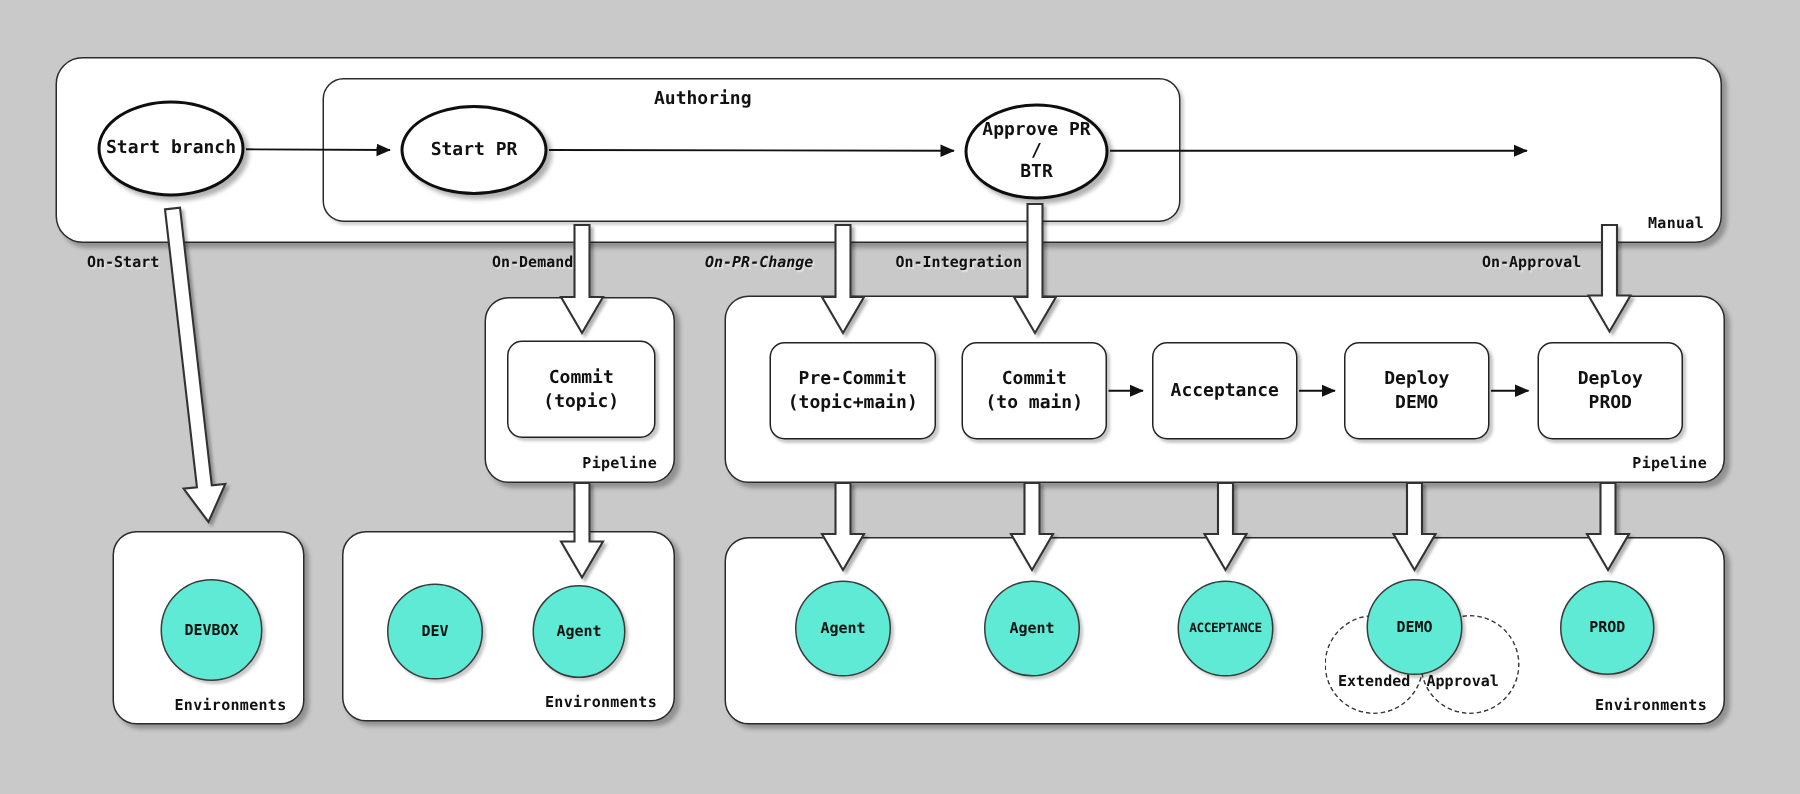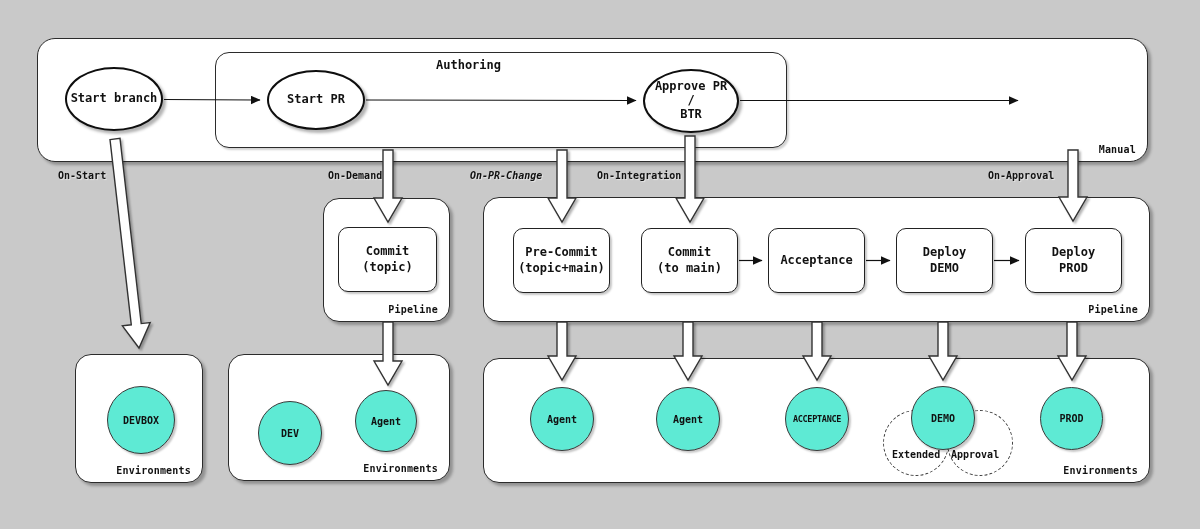--- a/index.html
+++ b/index.html
@@ -143,21 +143,21 @@
     <span class="corner-label">Pipeline</span>
   </div>
   <div class="process" style="left:338px; top:227px; width:99px; height:65px;">
     <span class="lbl">Commit
 (topic)</span>
   </div>
 
   <div class="panel" style="left:483px; top:197px; width:667px; height:125px; border-radius:16px;">
     <span class="corner-label">Pipeline</span>
   </div>
-  <div class="process" style="left:513px; top:228px; width:97px; height:65px;">
+  <div class="process" style="left:513px; top:228px; width:111px; height:65px;">
     <span class="lbl">Pre-Commit
 (topic+main)</span>
   </div>
   <div class="process" style="left:641px; top:228px; width:97px; height:65px;">
     <span class="lbl">Commit
 (to main)</span>
   </div>
   <div class="process" style="left:768px; top:228px; width:97px; height:65px;">
     <span class="lbl">Acceptance</span>
   </div>
@@ -173,21 +173,21 @@
   <div class="panel" style="left:75px; top:354px; width:128px; height:129px; border-radius:16px;">
     <span class="corner-label">Environments</span>
   </div>
   <div class="circle" style="left:107px; top:386px; width:68px; height:68px;">
     <span class="lbl">DEVBOX</span>
   </div>
 
   <div class="panel" style="left:228px; top:354px; width:222px; height:127px; border-radius:16px;">
     <span class="corner-label">Environments</span>
   </div>
-  <div class="circle" style="left:258px; top:401px; width:64px; height:64px;justify-content:center;">
+  <div class="circle" style="left:258px; top:389px; width:64px; height:64px;justify-content:center;">
     <span class="lbl">DEV</span>
   </div>
   <div class="circle" style="left:355px; top:390px; width:62px; height:62px;">
     <span class="lbl">Agent</span>
   </div>
 
   <div class="panel" style="left:483px; top:358px; width:667px; height:125px; border-radius:16px;">
     <span class="corner-label">Environments</span>
   </div>
   <div class="circle" style="left:530px; top:387px; width:64px; height:64px;">

